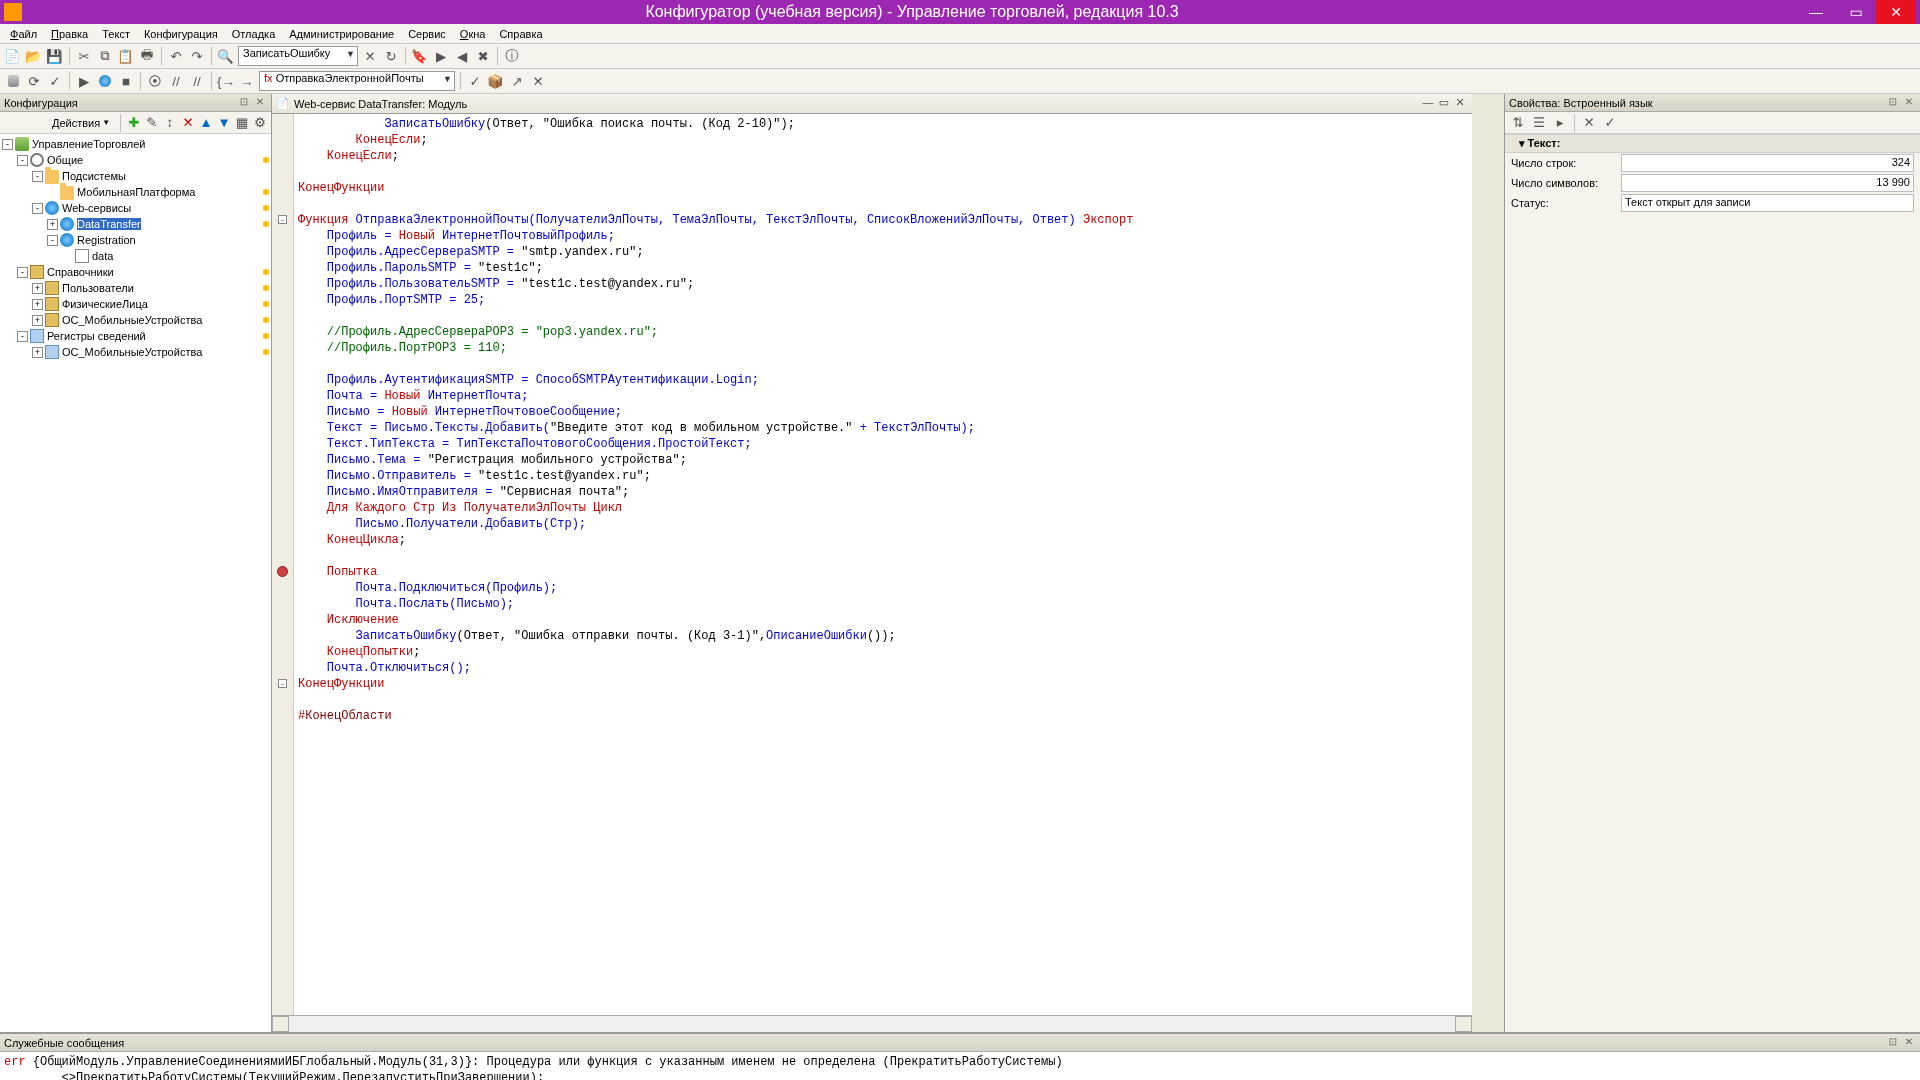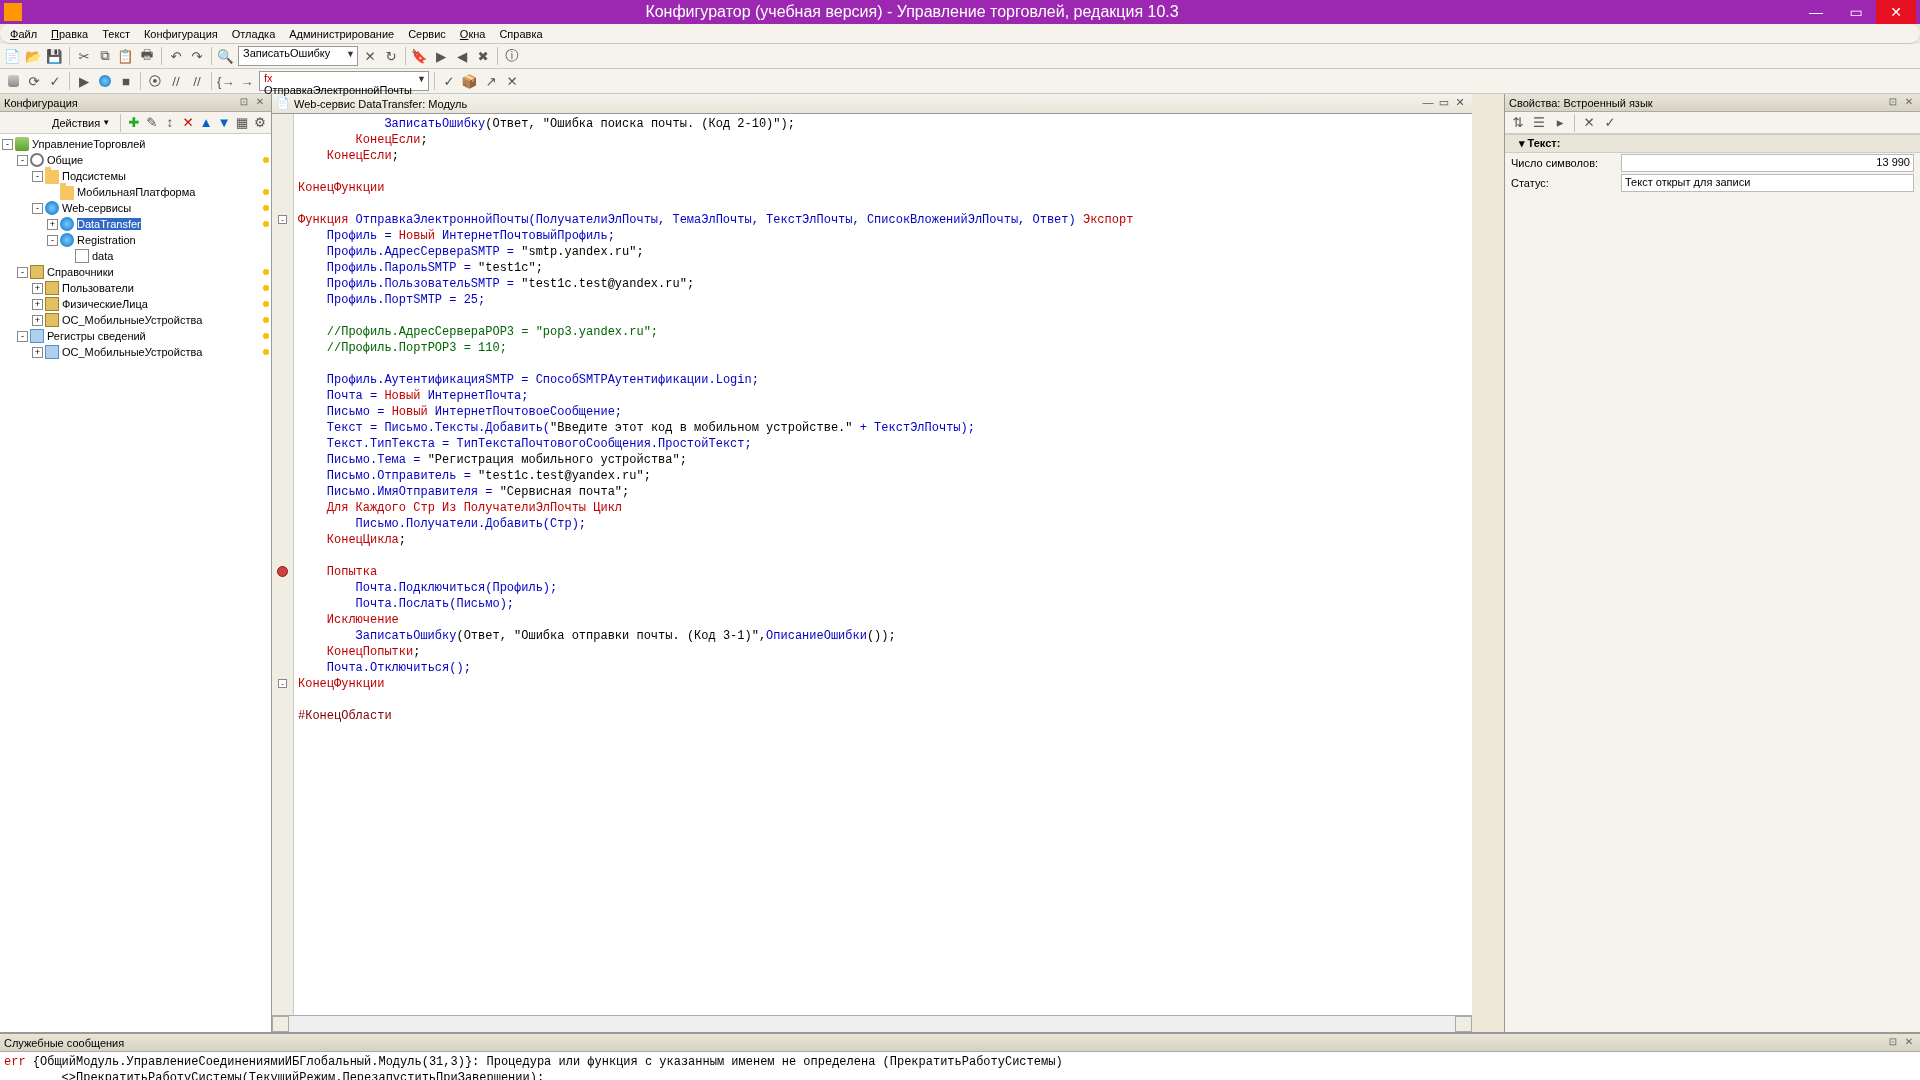--- a/index.html
+++ b/index.html
@@ -7,21 +7,21 @@
 
 
 .title-bar { height: 24px; background: #9c27b0; display: flex; align-items: center; color: white; padding: 0 4px; }
 .title-bar .icon { width: 18px; height: 18px; background: #ff9800; margin-right: 6px; }
 .title-bar .title { flex: 1; text-align: center; font-size: 16px; }
 .title-bar .window-controls { display: flex; gap: 0; }
 .title-bar .wbtn { width: 40px; height: 24px; display:flex; align-items:center; justify-content:center; font-size: 14px; }
 .title-bar .wbtn.close { background:#e81123; }
 
 
-.menu-bar { height: 20px; background: #f5f3ec; border-bottom: 1px solid #c8c8c8; display:flex; align-items:center; padding: 0 4px; gap: 2px; border-radius: 10px; }
+.menu-bar { height: 20px; background: #f5f3ec; border-bottom: 1px solid #c8c8c8; display:flex; align-items:center; padding: 0 4px; gap: 2px; }
 .menu-item { padding: 2px 6px; color: #000; cursor:pointer; }
 .menu-item .u { text-decoration: underline; }
 
 
 .toolbar { height: 25px; background: #f5f3ec; border-bottom: 1px solid #c8c8c8; display:flex; align-items:center; padding: 0 4px; gap: 3px; }
 .tbtn { width: 18px; height: 18px; border: none; background: transparent; cursor:pointer; display:inline-flex; align-items:center; justify-content:center; color:#555;}
 .sep { width: 1px; height: 18px; background: #c0c0c0; margin: 0 2px; }
 .combo { height: 20px; border: 1px solid #999; background:white; font-size: 11px; padding: 0 18px 0 4px; position:relative; }
 .combo .arr { position:absolute; right:2px; top:2px; font-size:9px; color:#333; }
 
@@ -153,21 +153,21 @@
       <span class="ic-globe icon-box"></span>
     </button>
   <button class="tbtn">■</button>
   <div class="sep"></div>
   <button class="tbtn">⦿</button>
   <button class="tbtn">//</button>
   <button class="tbtn">//</button>
   <div class="sep"></div>
   <button class="tbtn">{→</button>
   <button class="tbtn">→</button>
-  <div class="combo" style="width:170px"><span style="color:#c00">fx</span> <span>ОтправкаЭлектроннойПочты</span><span class="arr">▼</span></div>
+  <div class="combo" style="width:196px"><span style="color:#c00">fx</span> <span>ОтправкаЭлектроннойПочты</span><span class="arr">▼</span></div>
   <div class="sep"></div>
   <button class="tbtn">✓</button>
   <button class="tbtn">📦</button>
   <button class="tbtn">↗</button>
   <button class="tbtn">✕</button>
 </div>
 
 <div class="main-area">
 
   <div class="left-panel">
@@ -341,20 +341,24 @@
       <button class="tbtn">⇅</button>
       <button class="tbtn">☰</button>
       <button class="tbtn">▸</button>
       <div class="sep"></div>
       <button class="tbtn">✕</button>
       <button class="tbtn">✓</button>
     </div>
     <div class="prop-section">▾ <span>Текст:</span></div>
     <div id="prop-rows">
         <div class="prop-row">
+          <span class="plabel">Число строк:</span>
+          <span class="pvalue">324</span>
+        </div>
+        <div class="prop-row">
           <span class="plabel">Число символов:</span>
           <span class="pvalue">13 990</span>
         </div>
         <div class="prop-row">
           <span class="plabel">Статус:</span>
           <span class="pvalue left">Текст открыт для записи</span>
         </div>
       </div>
   </div>
 

